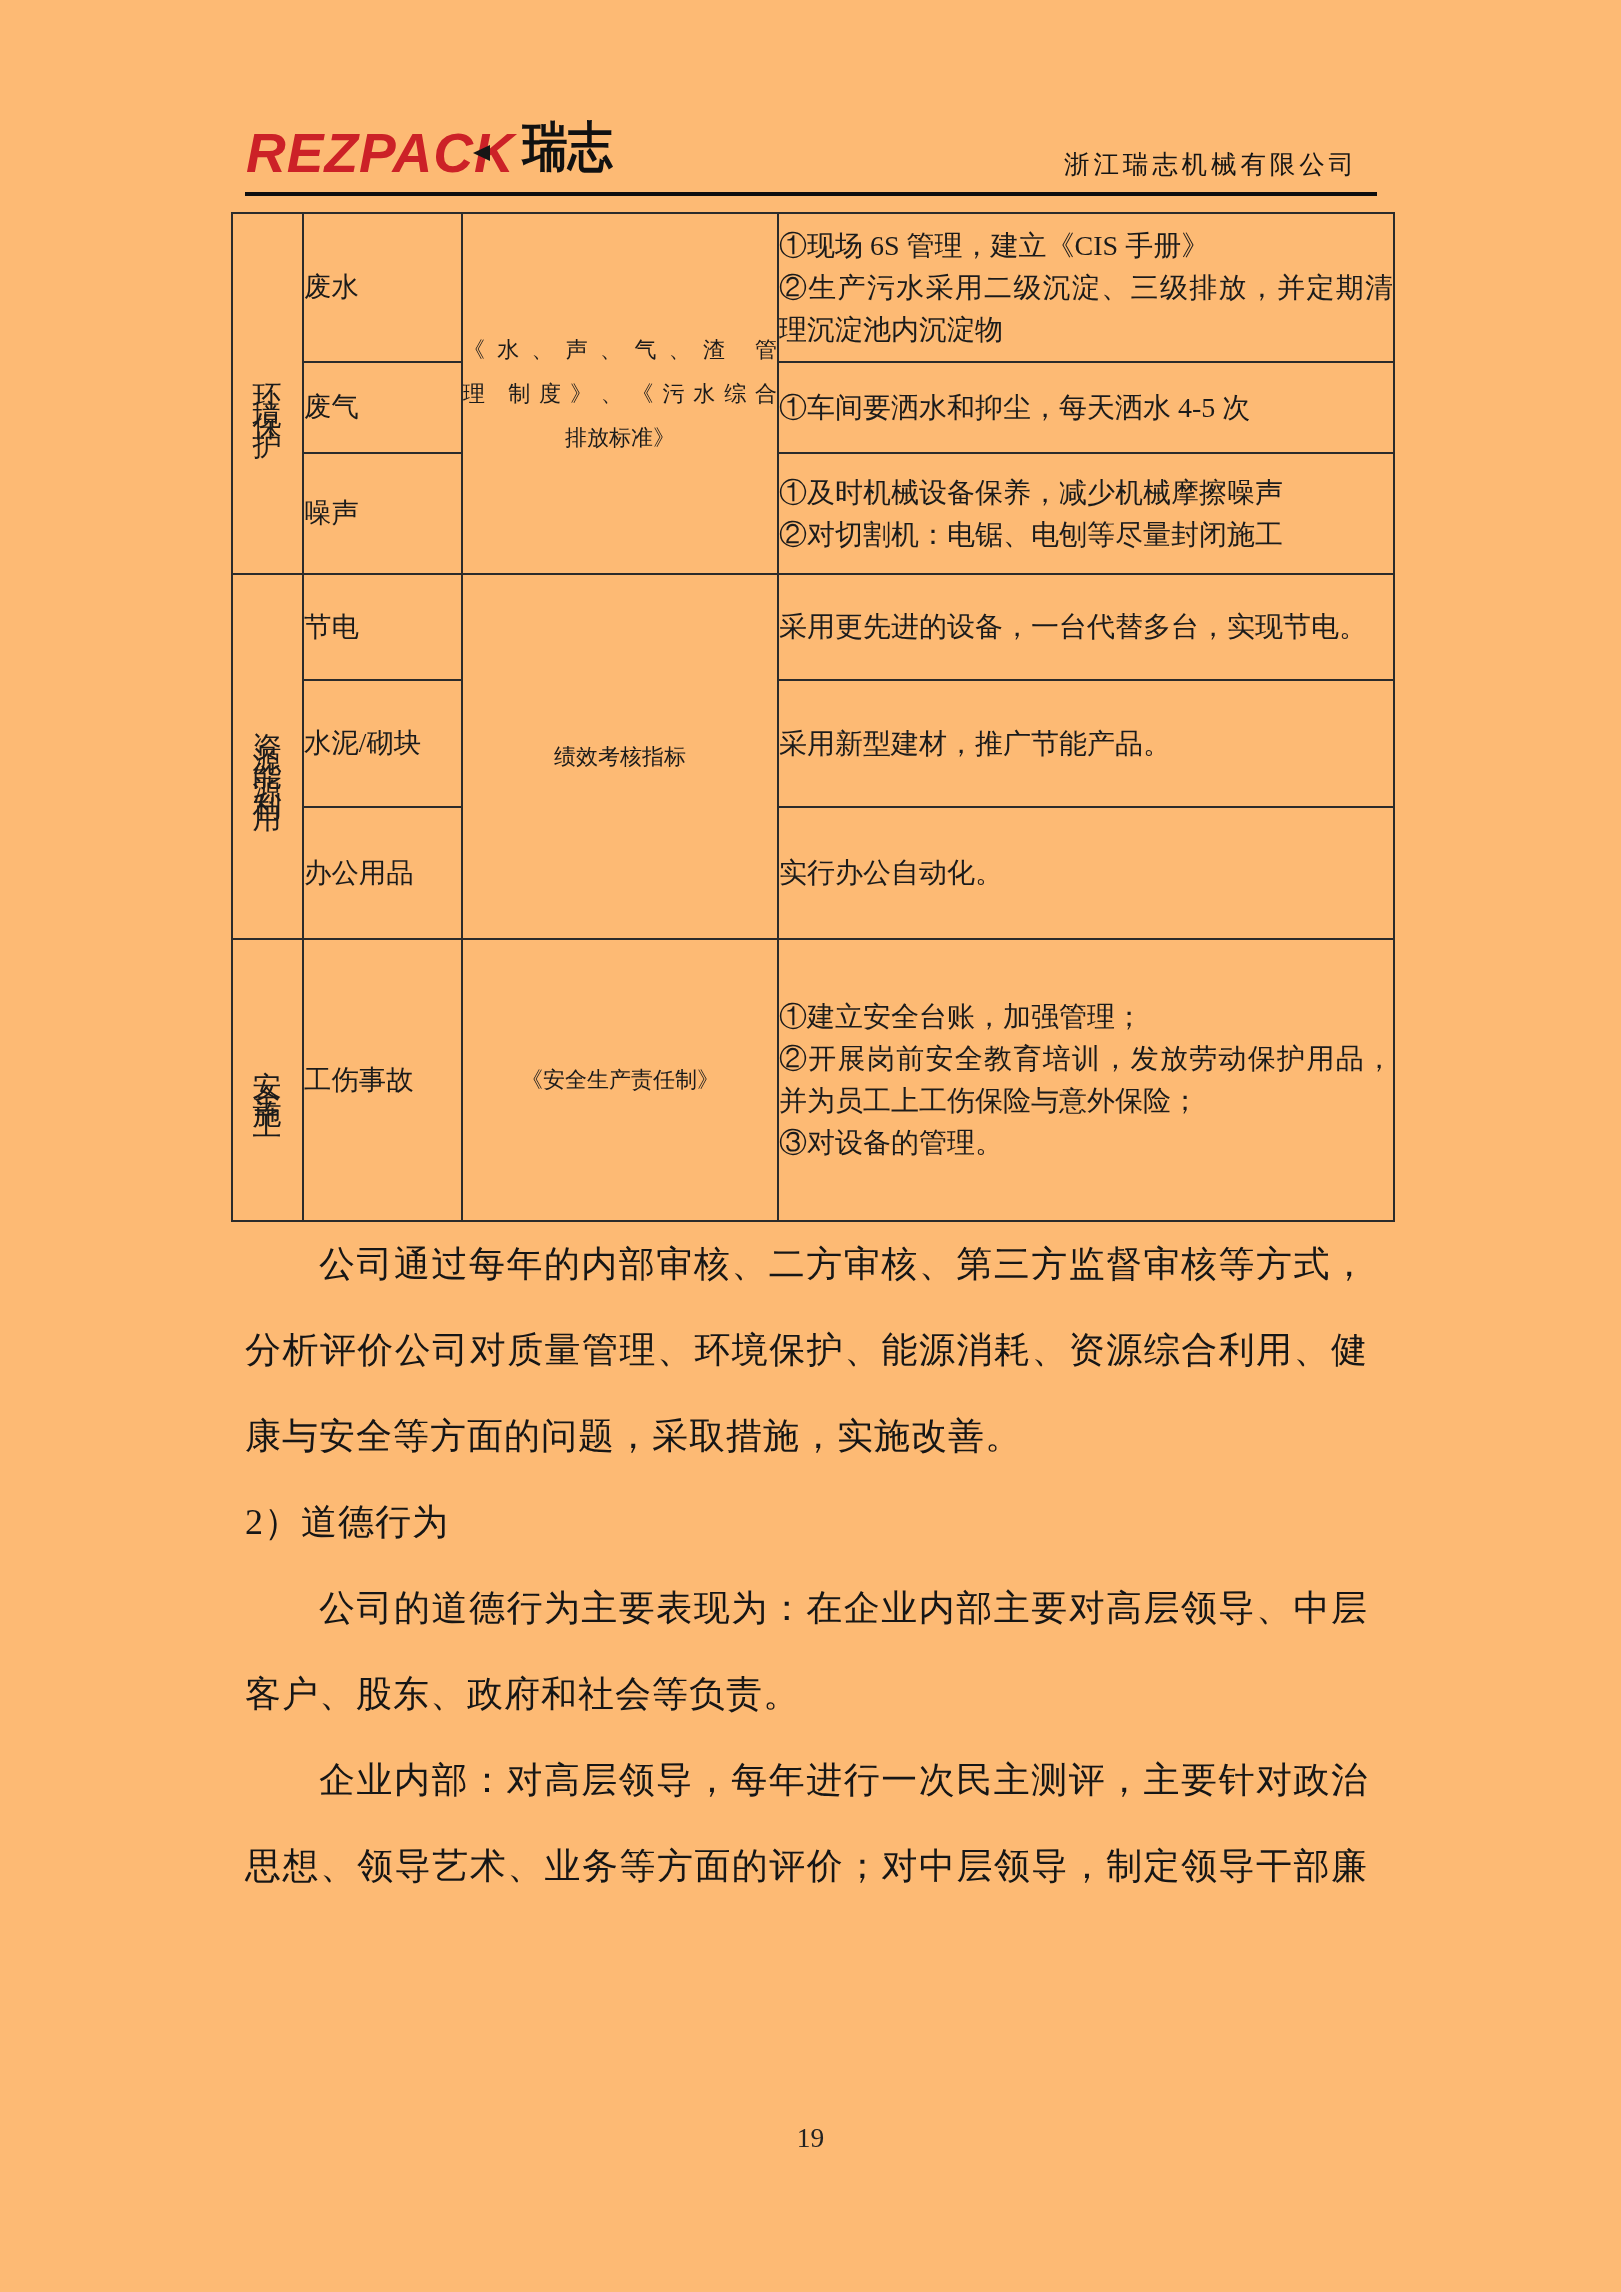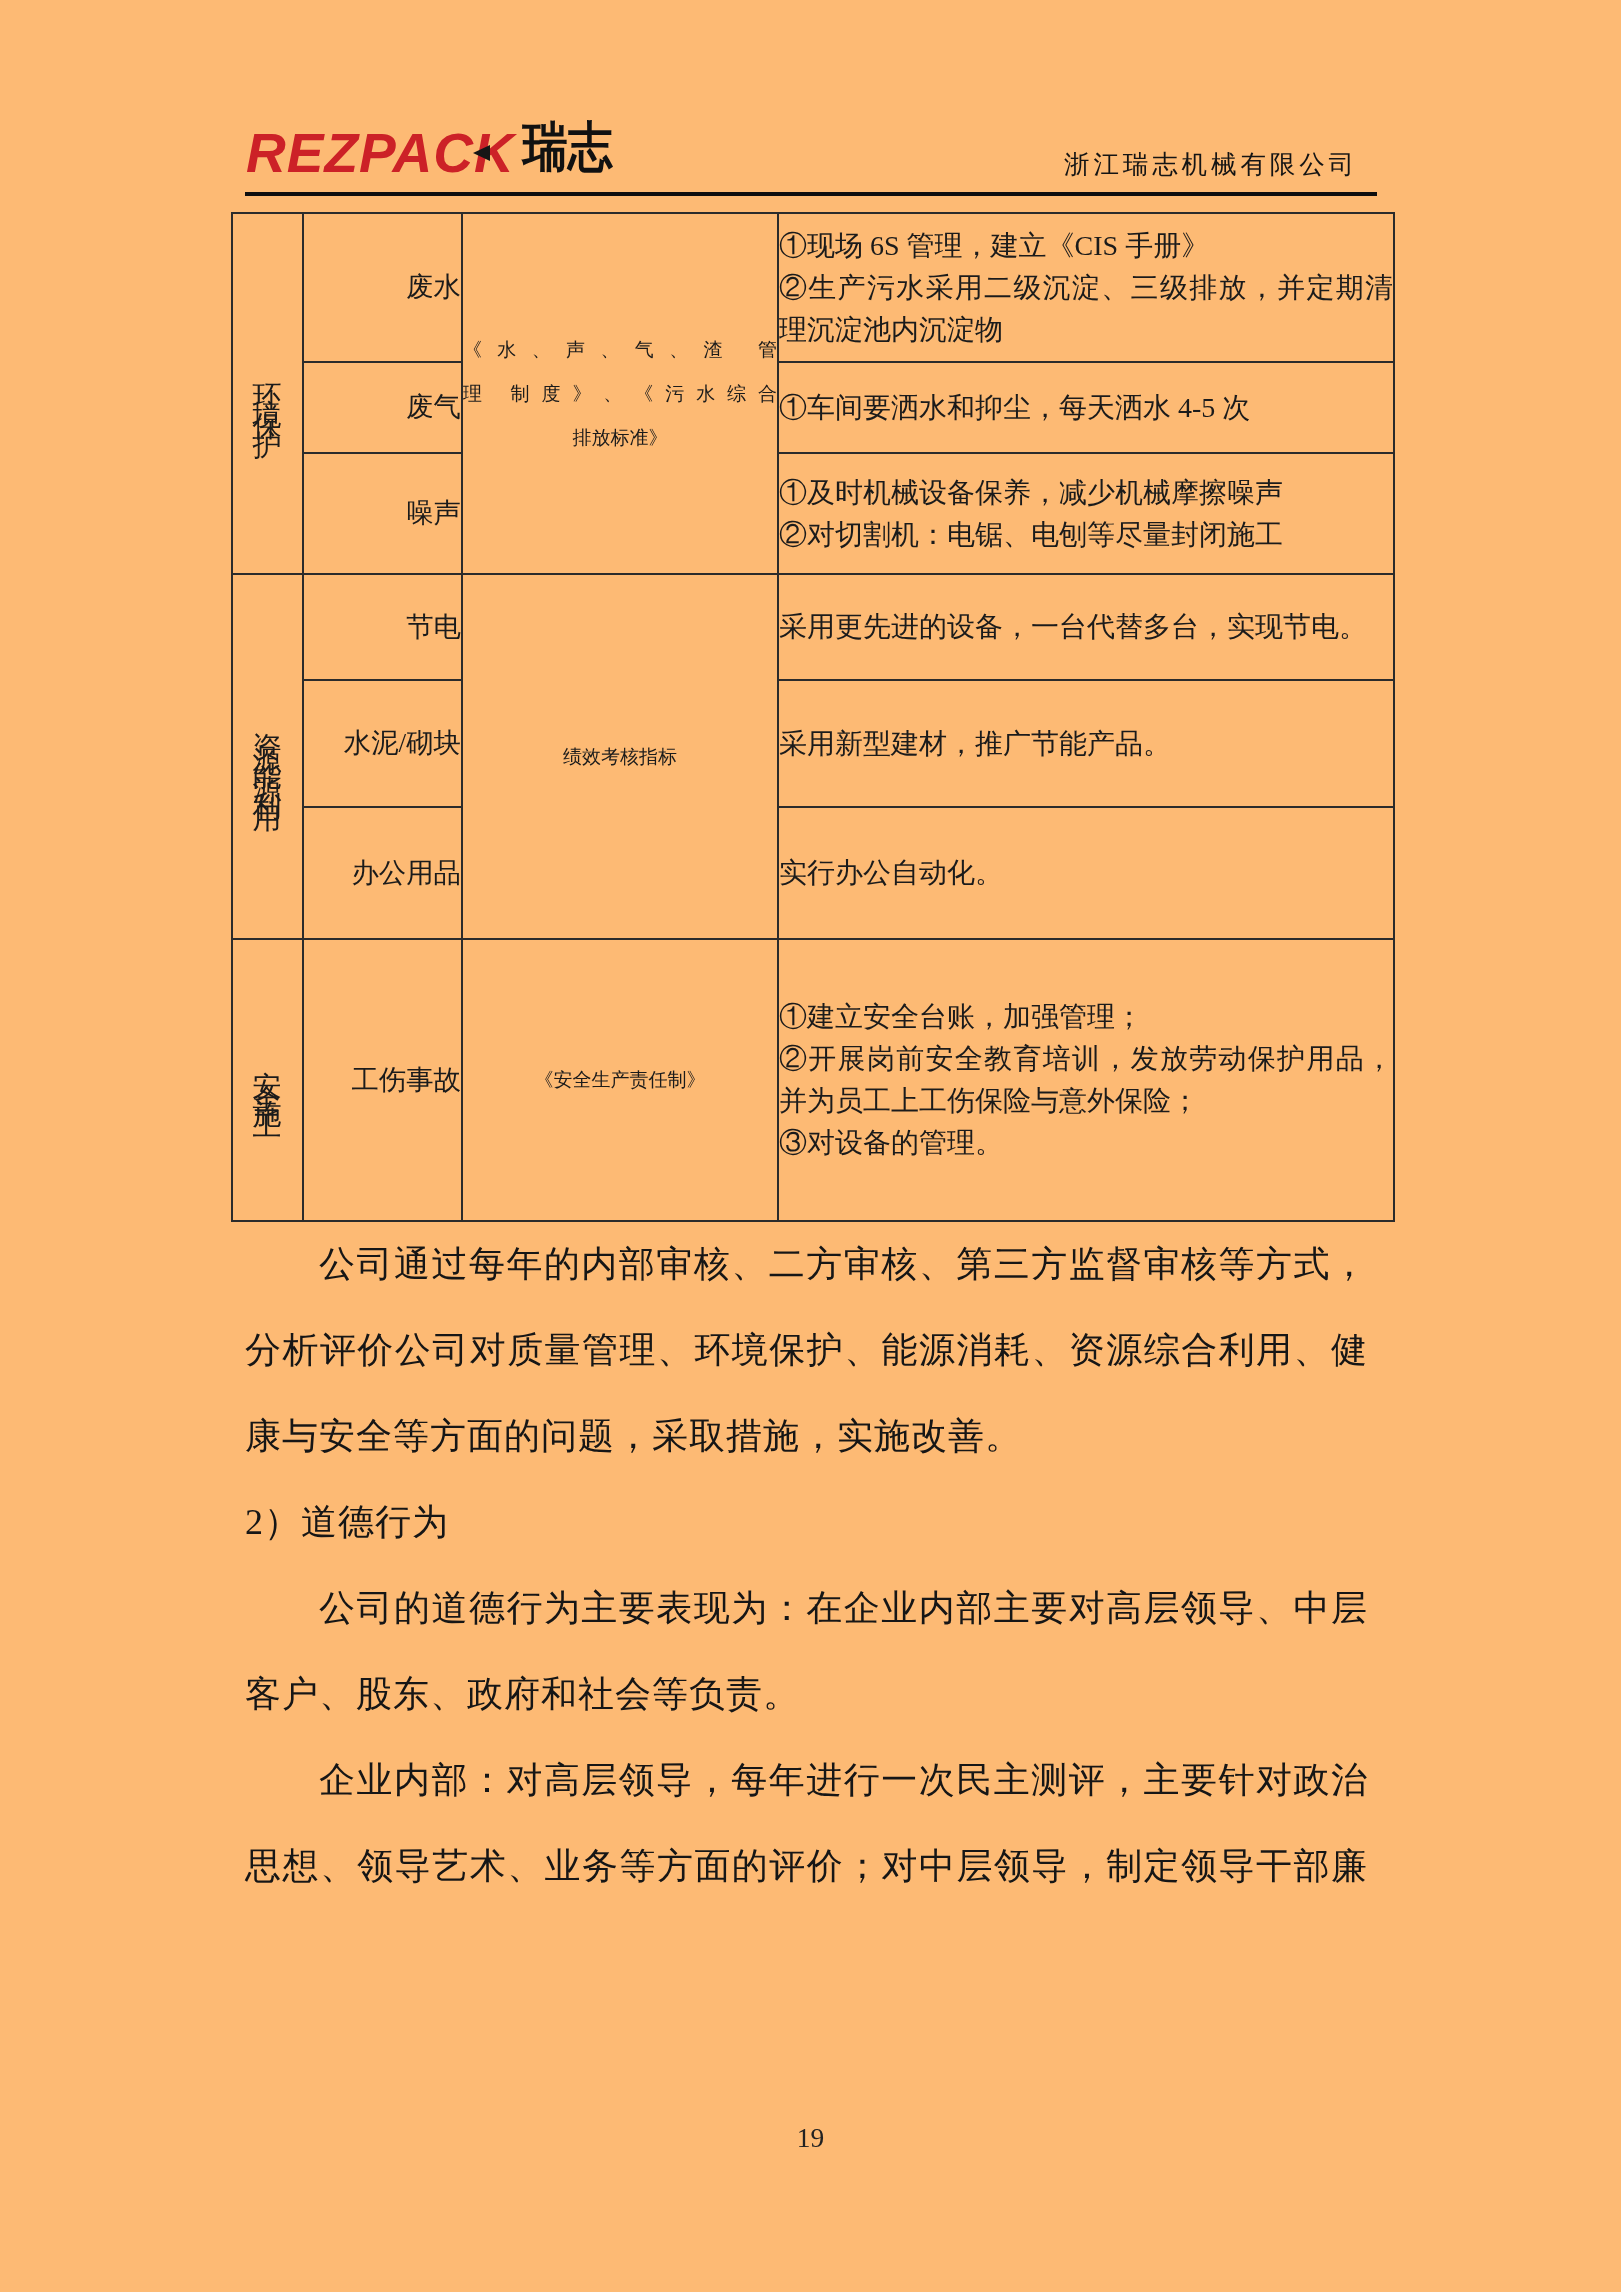--- a/index.html
+++ b/index.html
@@ -18,22 +18,22 @@
   .company{position:absolute;left:1064px;top:147px;font-size:25.5px;letter-spacing:3.9px;color:#141414;}
   .hrule{position:absolute;left:245px;top:192px;width:1132px;height:3.9px;background:#0e0e0e;}
 
   
   .ctable{position:absolute;left:231px;top:212px;width:1160px;
           border-collapse:collapse;table-layout:fixed;}
   .ctable td{border:2px solid #2b2b2b;padding:0;}
   .cat{text-align:center;vertical-align:middle;font-size:29px;}
   .vtxt{display:inline-block;writing-mode:vertical-rl;text-orientation:upright;
         letter-spacing:14.7px;}
-  .aspect{text-align:right;vertical-align:middle;font-size:27.4px;padding:0 14.7px;line-height:39px;}
-  .doc{text-align:center;vertical-align:middle;font-size:19px;padding:0 9.8px;}
+  .aspect{text-align:left;vertical-align:middle;font-size:27.4px;padding:0 14.7px;line-height:39px;}
+  .doc{text-align:center;vertical-align:middle;font-size:22px;padding:0 9.8px;}
   .doc .dline{line-height:44px;}
   .doc .fill{text-align:justify;text-align-last:justify;}
   .meas{vertical-align:middle;font-size:28px;padding:0 7.8px;}
   .meas .mline{line-height:42px;text-align:justify;}
   tr.h152{height:149px;} tr.h93{height:91px;} tr.h123{height:121px;}
   tr.h108{height:106px;} tr.h130{height:127px;} tr.h135{height:132px;} tr.h288{height:282px;}
 
   
   .bodyblock{position:absolute;left:245px;top:1221px;width:1123px;}
   .bline{width:1123px;height:86px;line-height:86px;font-size:36px;letter-spacing:1px;

